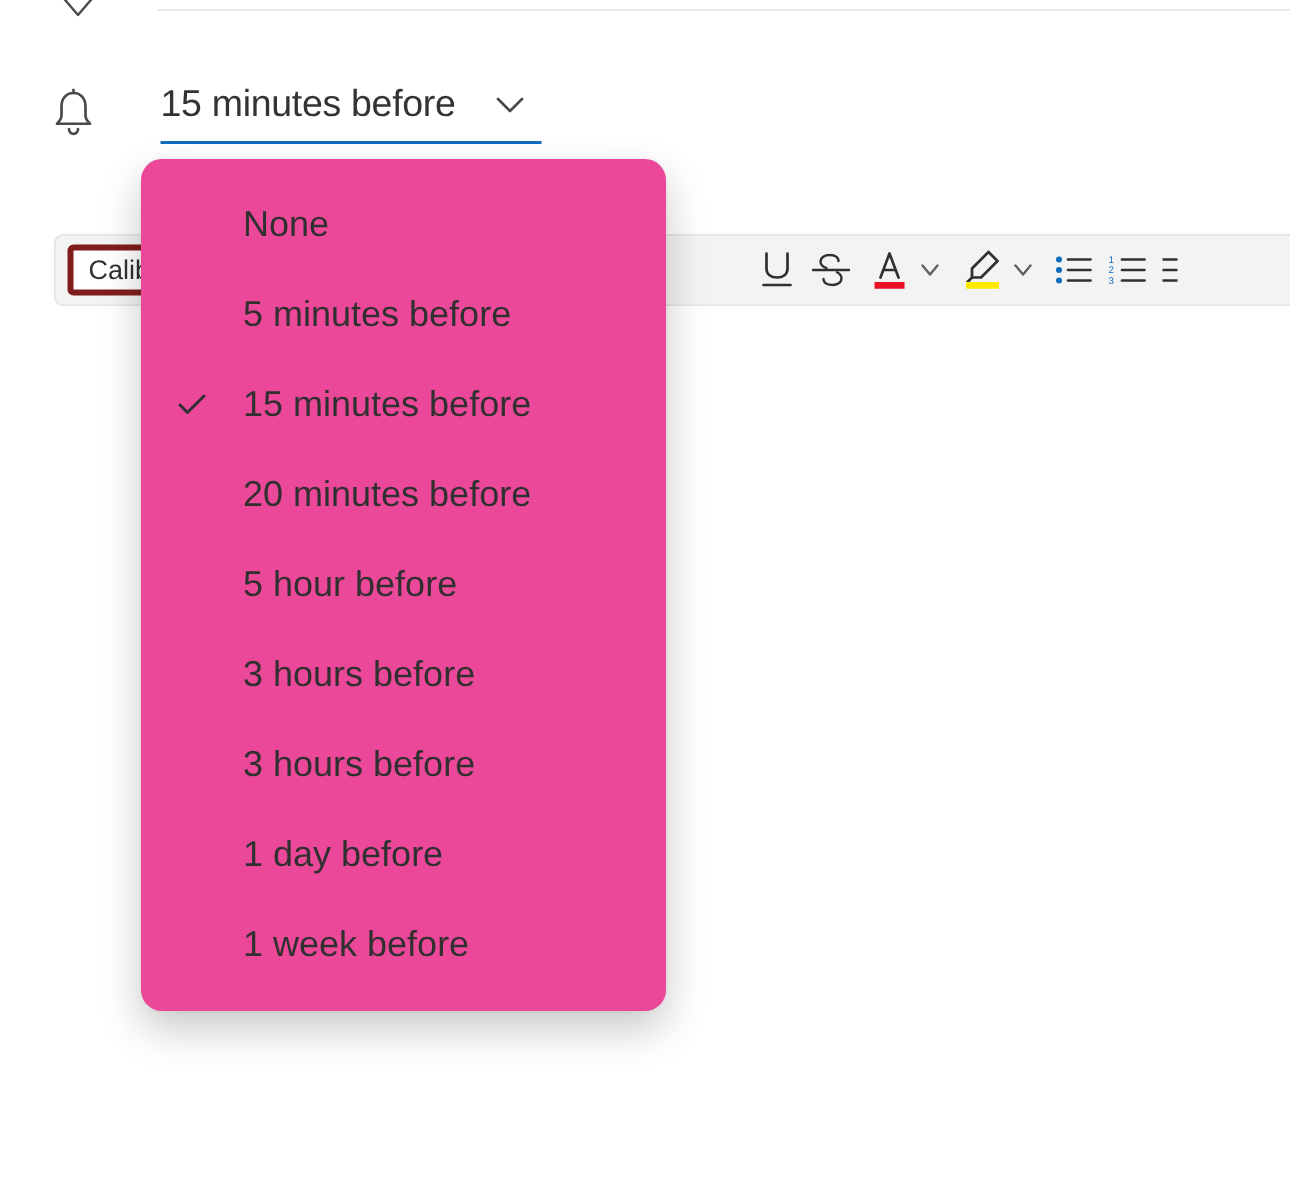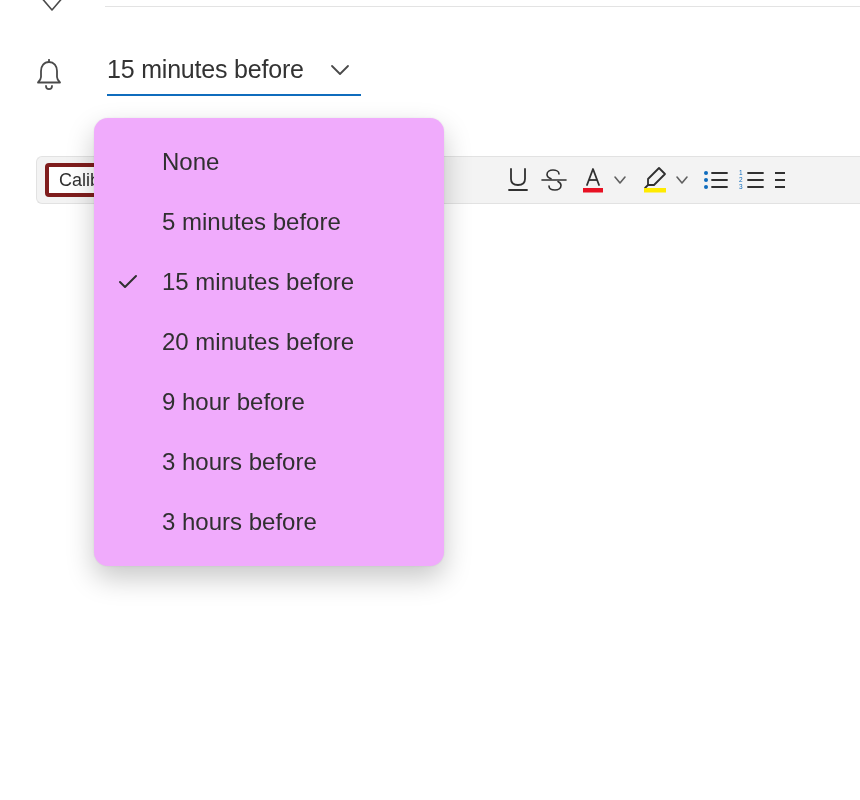--- a/index.html
+++ b/index.html
@@ -123,23 +123,23 @@
     display: flex;
     align-items: center;
   }
   .tb-btn-split .caret {
     margin-left: 2px;
   }
   
   .menu {
     position: absolute;
     left: 94px;
-    top: 118px;
+    top: 106px;
     width: 350px;
-    background: #f0abfc;
+    background: #ec4899;
     border-radius: 14px;
     box-shadow: 0 0 2px rgba(0,0,0,0.08), 0 12px 28px rgba(0,0,0,0.22);
     padding: 14px 0;
   }
   .menu-item {
     height: 60px;
     display: flex;
     align-items: center;
     padding-left: 68px;
     font-size: 24px;
@@ -282,21 +282,27 @@
       <svg width="20" height="16" viewBox="0 0 20 16">
           <path d="M2 8 L7 13 L18 2" fill="none" stroke="#303030" stroke-width="2" stroke-linecap="round" stroke-linejoin="round"></path>
         </svg>
     </span>
     <span>15 minutes before</span>
   </div>
   <div class="menu-item">
     <span>20 minutes before</span>
   </div>
   <div class="menu-item">
-    <span>9 hour before</span>
+    <span>5 hour before</span>
   </div>
   <div class="menu-item">
     <span>3 hours before</span>
   </div>
   <div class="menu-item">
     <span>3 hours before</span>
   </div>
+  <div class="menu-item">
+    <span>1 day before</span>
+  </div>
+  <div class="menu-item">
+    <span>1 week before</span>
+  </div>
 </div>
 
 </body></html>

